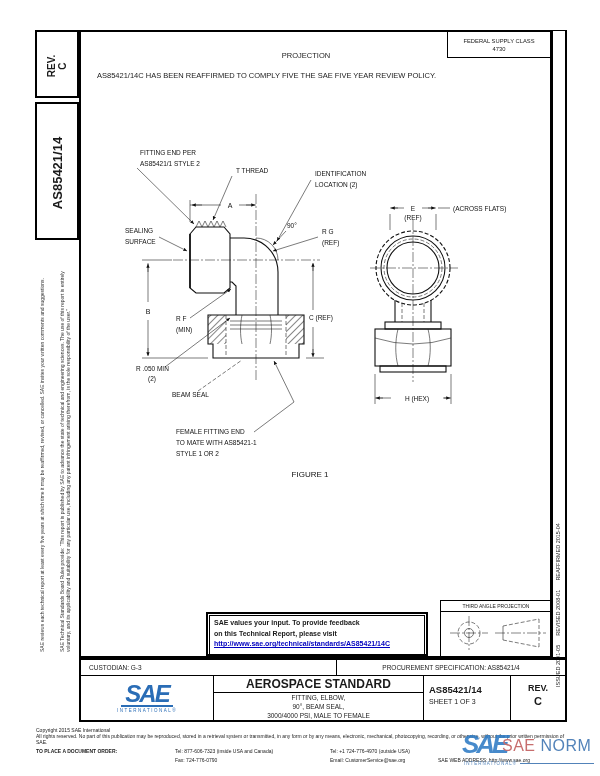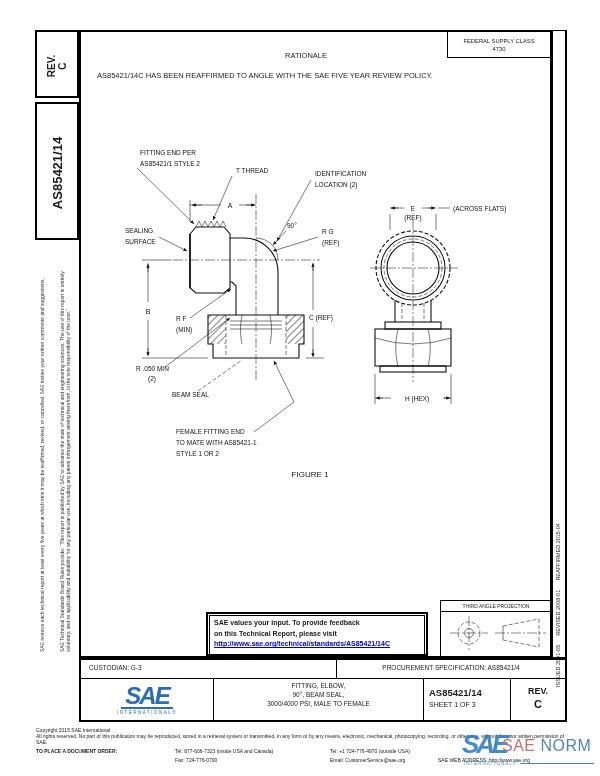--- a/index.html
+++ b/index.html
@@ -98,22 +98,22 @@
   <div class="vwrap">
       <div class="vrot">ISSUED 2001-05      REVISED 2008-01      REAFFIRMED 2015-04</div>
     </div>
 </div>
 
 <div class="abs" id="fsc-box">
   <div>FEDERAL SUPPLY CLASS</div>
   <div>4730</div>
 </div>
 
-<div class="abs" id="rationale-title">RATIONALE</div>
-<div class="abs" id="rationale-text">AS85421/14C HAS BEEN REAFFIRMED TO ANGLE WITH THE SAE FIVE YEAR REVIEW POLICY.</div>
+<div class="abs" id="rationale-title">PROJECTION</div>
+<div class="abs" id="rationale-text">AS85421/14C HAS BEEN REAFFIRMED TO COMPLY FIVE THE SAE FIVE YEAR REVIEW POLICY.</div>
 
 <svg class="abs" style="left:80px;top:120px;" width="472" height="485" viewBox="0 0 472 485">
   <defs>
     <pattern id="hatch" patternUnits="userSpaceOnUse" width="5" height="5" patternTransform="rotate(45)">
       <line x1="0" y1="0" x2="0" y2="5" stroke="#111" stroke-width="1"></line>
     </pattern>
     <marker id="arr" viewBox="0 0 10 10" refX="9" refY="5" markerWidth="7" markerHeight="7" orient="auto">
       <path d="M0,1 L9,5 L0,9 z" fill="#111"></path>
     </marker>
   </defs>
@@ -282,20 +282,21 @@
   <div id="tb-row1">
     <div id="tb-custodian">CUSTODIAN: G-3</div>
     <div id="tb-procurement">PROCUREMENT SPECIFICATION: AS85421/4</div>
   </div>
   <div id="tb-row2">
     <div id="tb-logo">
       <div class="sae-word">SAE</div>
       <div class="sae-sub">INTERNATIONAL®</div>
     </div>
     <div id="tb-title">
+      <div class="std">AEROSPACE STANDARD</div>
       <div class="tl">FITTING, ELBOW,</div>
       <div class="tl">90°, BEAM SEAL,</div>
       <div class="tl">3000/4000 PSI, MALE TO FEMALE</div>
     </div>
     <div id="tb-doc">
       <div class="num">AS85421/14</div>
       <div class="sheet">SHEET 1 OF 3</div>
     </div>
     <div id="tb-rev">
       <div class="rl">REV.</div>

